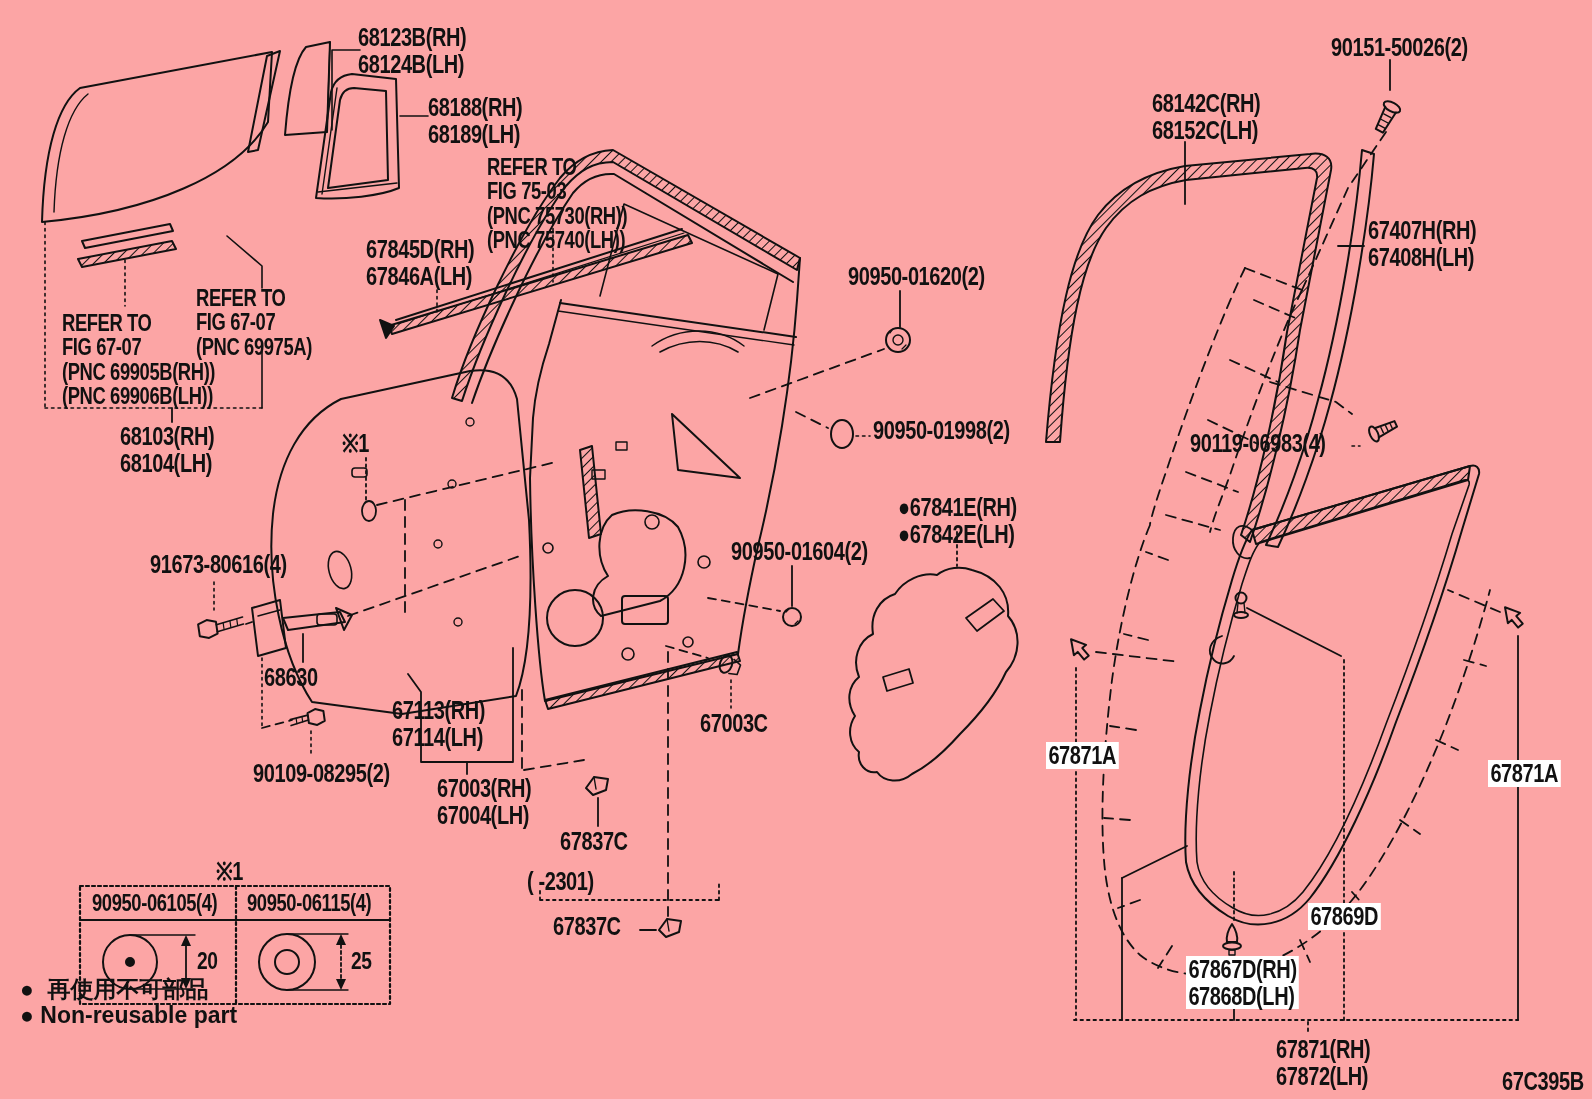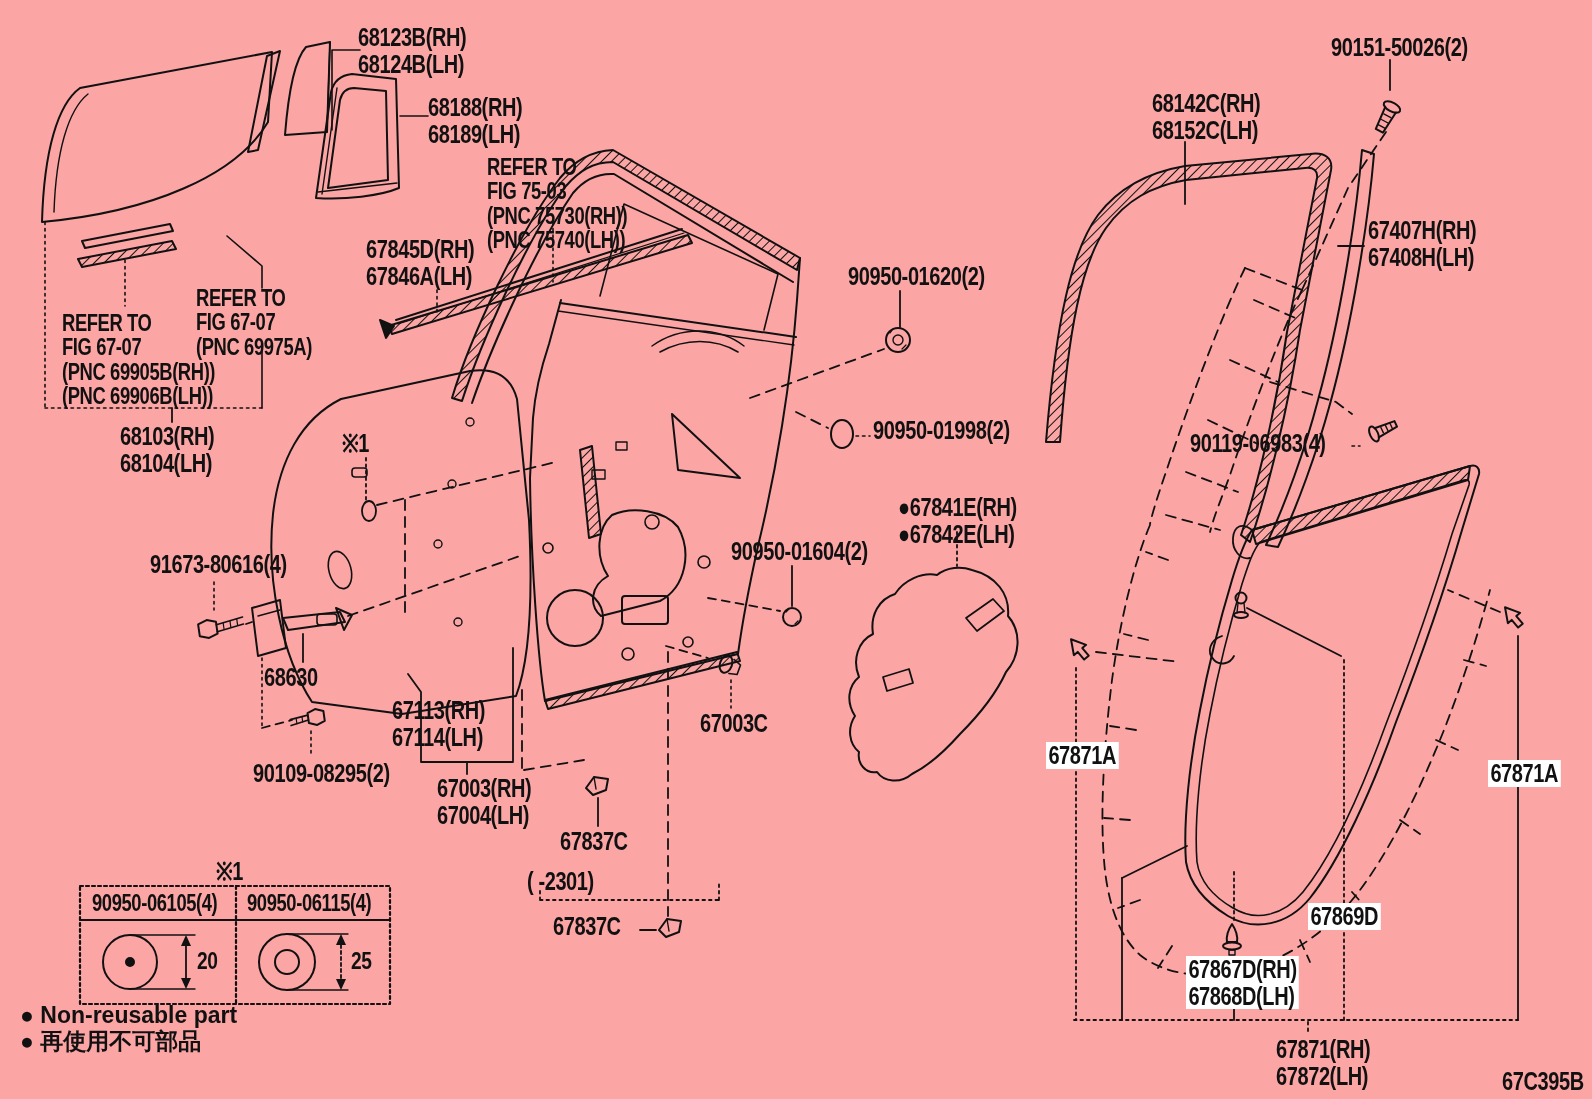--- a/index.html
+++ b/index.html
@@ -325,16 +325,16 @@
 67868D(LH)</div>
 <div class="pl" style="left:1276px;top:1036px;">67871(RH)
 67872(LH)</div>
 <div class="pl" style="left:1502px;top:1068px;">67C395B</div>
 
 <div class="pl sm" style="left:92px;top:891px;">90950-06105(4)</div>
 <div class="pl sm" style="left:247px;top:891px;">90950-06115(4)</div>
 <div class="pl dim" style="left:197px;top:948px;">20</div>
 <div class="pl dim" style="left:351px;top:948px;">25</div>
 
-<div class="legend" style="left:20px;top:1026px;">● 再使用不可部品</div>
+<div class="legend" style="left:20px;top:974px;font-family:Liberation Mono, monospace;">● 再使用不可部品</div>
 <div class="legend" style="left:20px;top:1002px;">● Non-reusable part</div>
 
 </div>
 
 </body></html>

